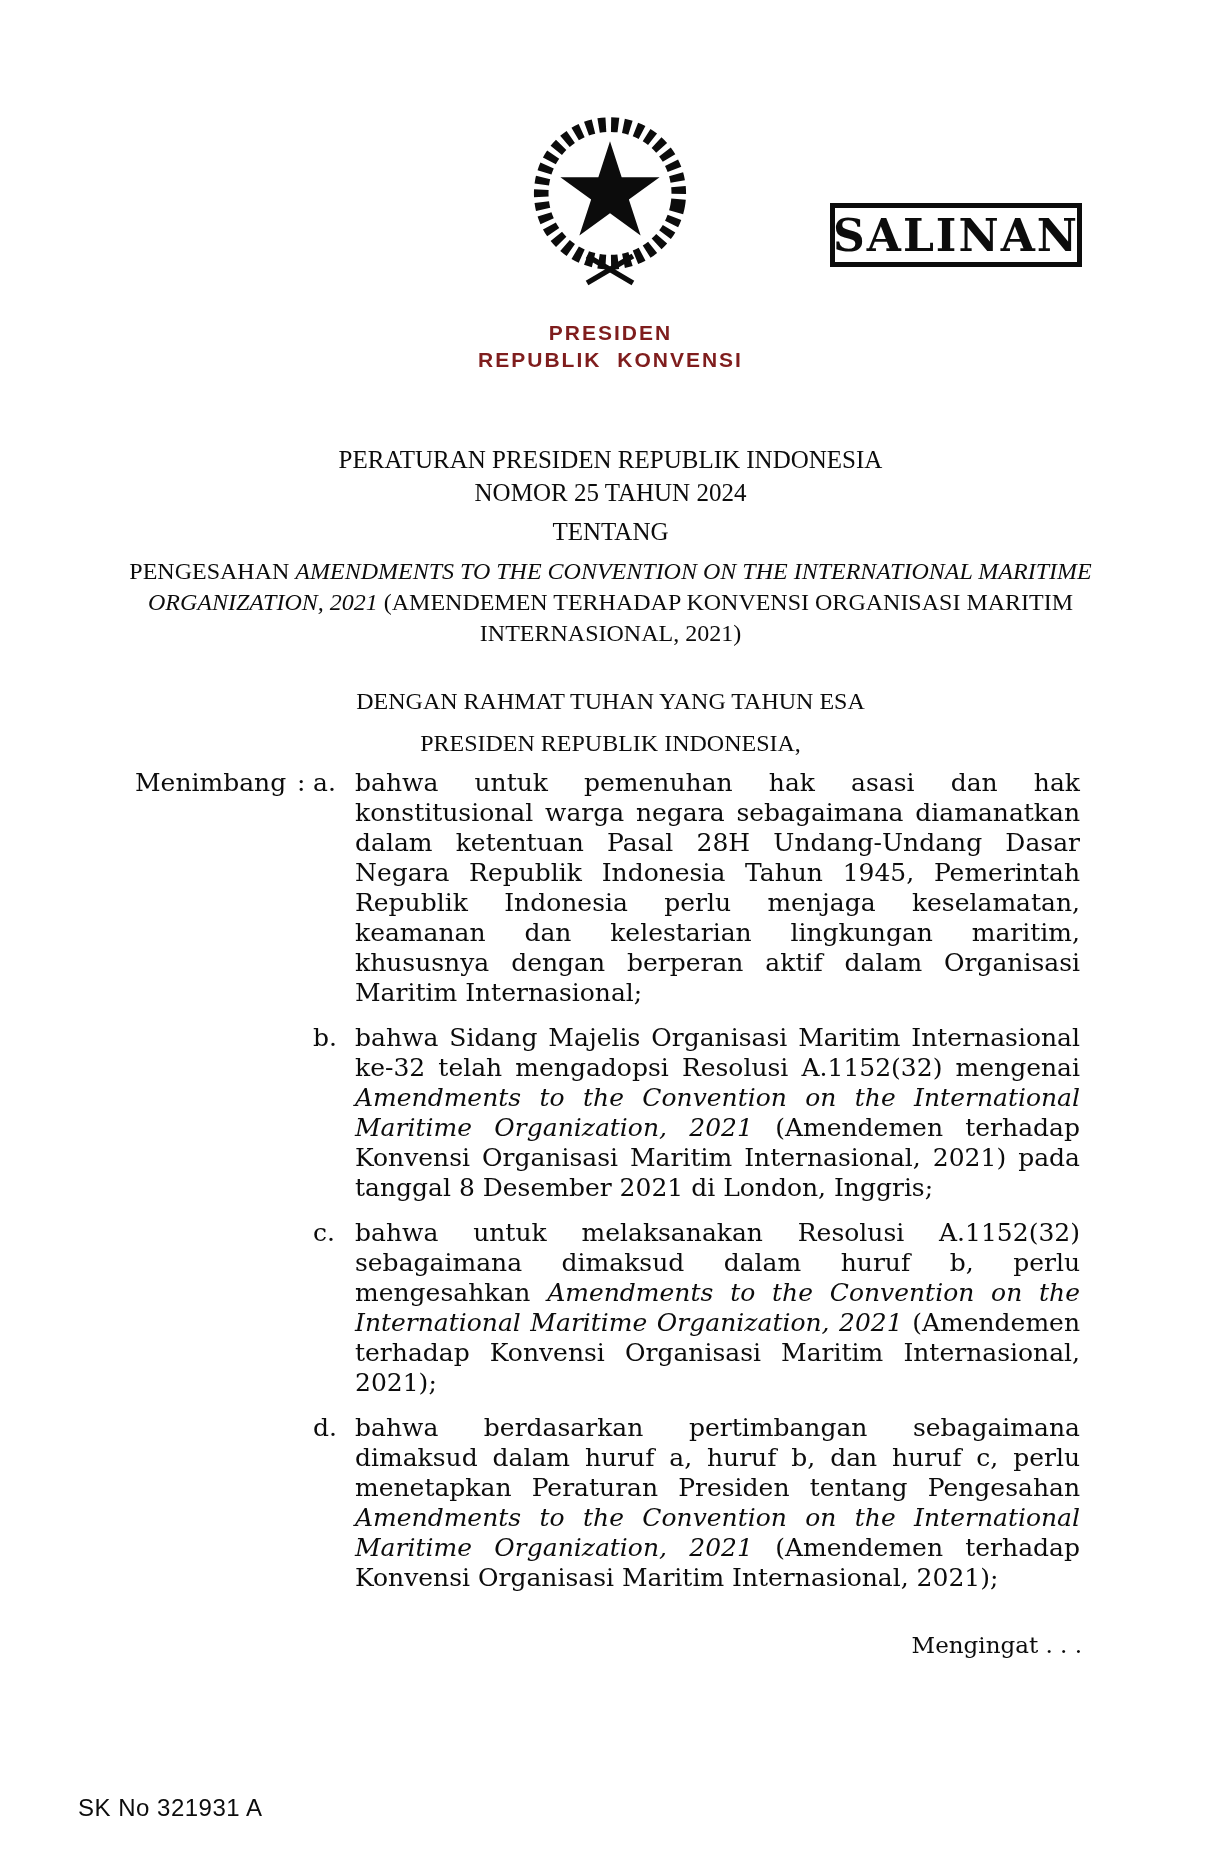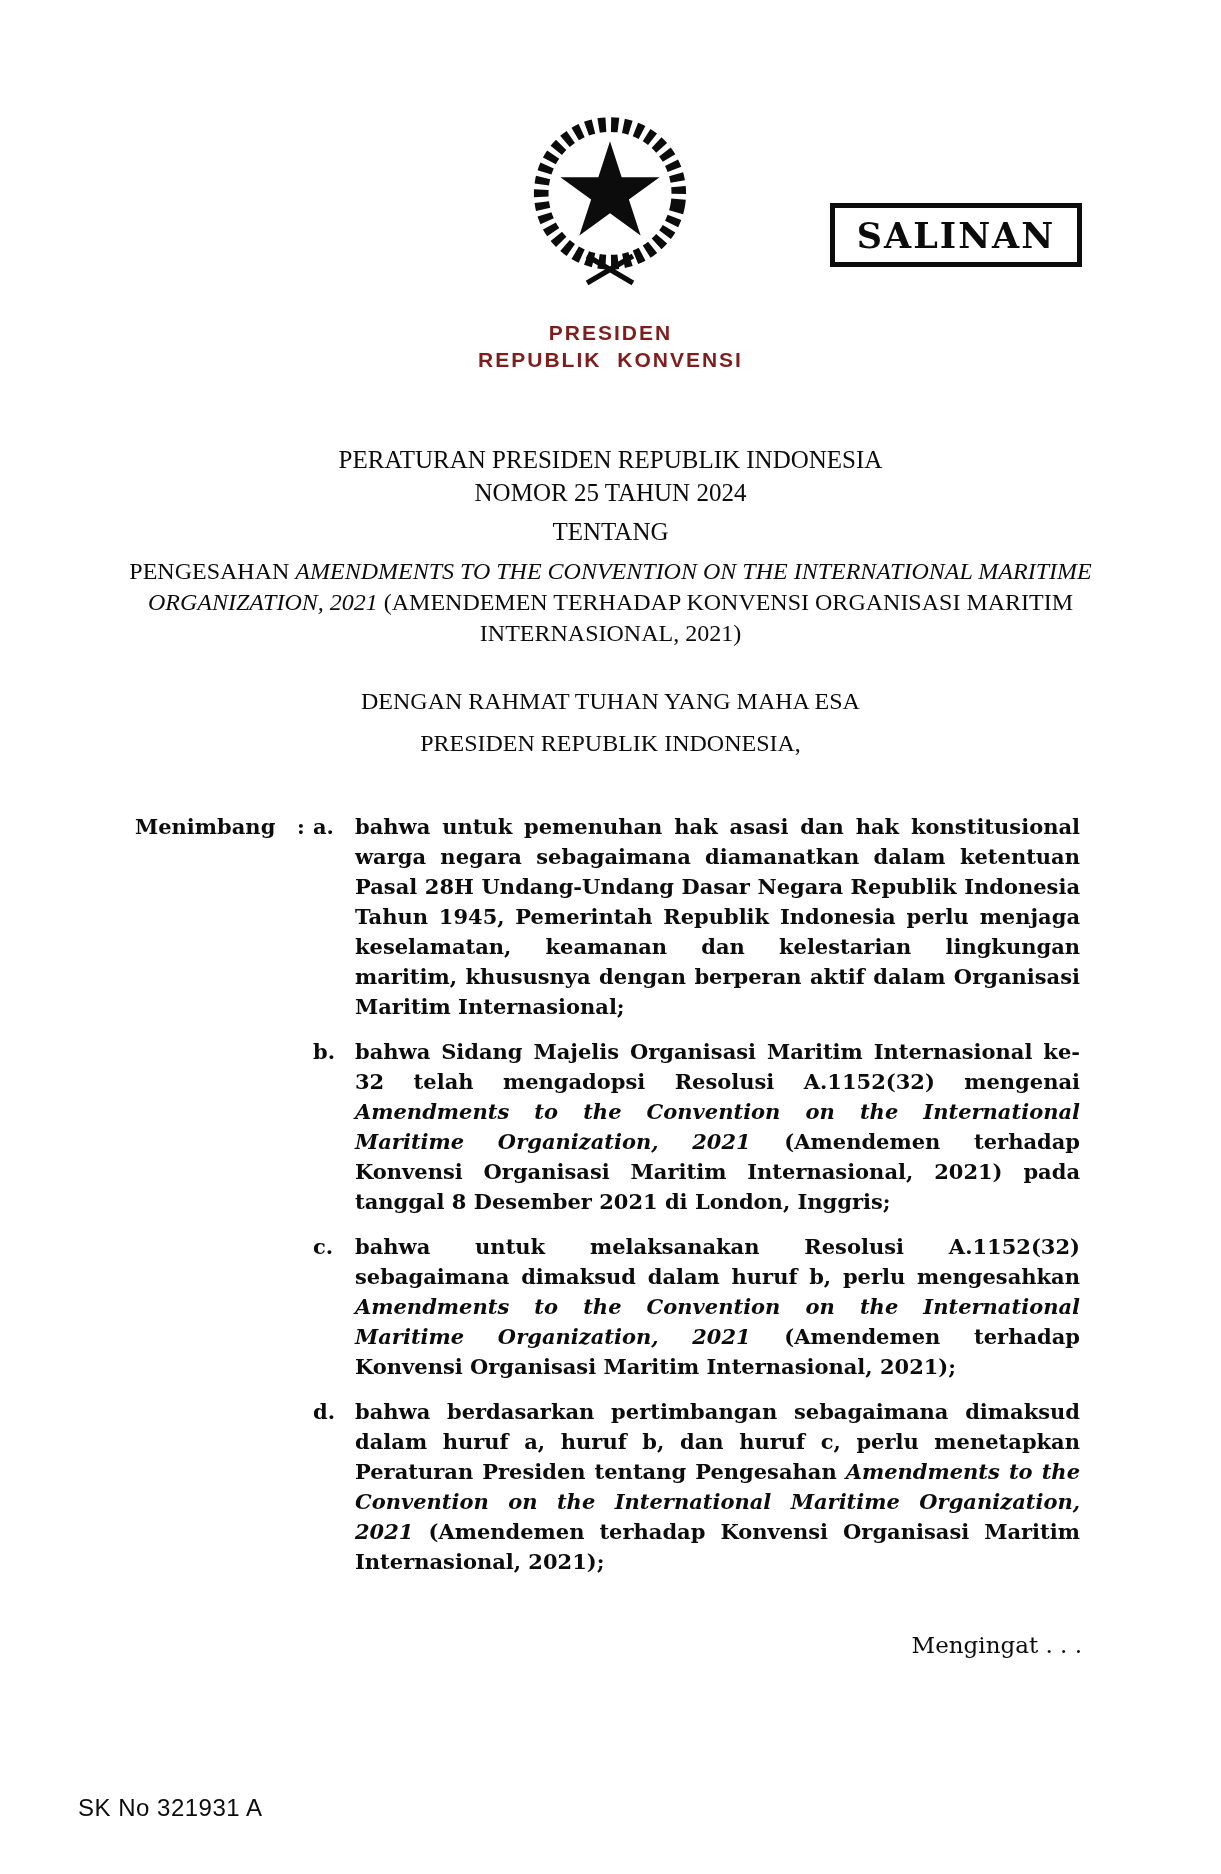--- a/index.html
+++ b/index.html
@@ -14,21 +14,21 @@
   }
   
   .stamp{
     position:absolute;left:830px;top:203px;width:252px;height:64px;
     border:5px solid #0c0c0c;
     display:flex;align-items:center;justify-content:center;
     box-sizing:border-box;
   }
   .stamp span{
     font-family:"DejaVu Serif", serif;
-    font-weight:bold;font-size:35px;letter-spacing:2px;
+    font-weight:bold;font-size:44px;letter-spacing:2px;
   }
   
   .emblem{position:absolute;left:525px;top:110px;width:170px;height:198px;}
   
   .letterhead{position:absolute;left:0;top:320px;width:100%;text-align:center;
     font-family:"Liberation Sans", sans-serif;font-weight:bold;color:#7f1d1d;}
   .letterhead .lh1{font-size:21px;letter-spacing:2px;line-height:26px;}
   .letterhead .lh2{font-size:21px;letter-spacing:2px;line-height:27px;word-spacing:8px;}
   
   .title-block{position:absolute;left:0;top:443px;width:100%;text-align:center;
@@ -36,22 +36,22 @@
   .title-block .tentang{margin-top:6px;}
   
   .subject{position:absolute;left:50%;top:556px;transform:translateX(-50%);
     width:995px;text-align:center;
     font-family:"Liberation Serif", serif;font-size:24px;line-height:31px;}
   
   .preamble{position:absolute;left:0;top:686px;width:100%;text-align:center;
     font-family:"Liberation Serif", serif;font-size:24px;line-height:30px;}
   .preamble .p1{margin-bottom:12px;}
   
-  .considering{position:absolute;left:135px;top:812px;width:945px;
-    font-size:21px;line-height:30px;font-weight:bold;}
+  .considering{position:absolute;left:135px;top:768px;width:945px;
+    font-size:25px;line-height:30px;}
   .consider-row{display:grid;grid-template-columns:162px 16px 42px 1fr;
     margin-bottom:15px;align-items:start;}
   .c-label{text-align:left;}
   .c-colon{text-align:left;}
   .c-letter{text-align:left;}
   .c-text{text-align:justify;}
   .c-text i{font-style:italic;}
   
   .continuation{position:absolute;right:139px;top:1632px;
     font-size:23px;}
@@ -83,21 +83,21 @@
 
   <div class="title-block">
     <div>PERATURAN PRESIDEN REPUBLIK INDONESIA</div>
     <div>NOMOR 25 TAHUN 2024</div>
     <div class="tentang">TENTANG</div>
   </div>
 
   <div class="subject"><span>PENGESAHAN </span><i>AMENDMENTS TO THE CONVENTION ON THE INTERNATIONAL MARITIME ORGANIZATION, 2021</i><span> (AMENDEMEN TERHADAP KONVENSI ORGANISASI MARITIM INTERNASIONAL, 2021)</span></div>
 
   <div class="preamble">
-    <div class="p1">DENGAN RAHMAT TUHAN YANG MAHA ESA</div>
+    <div class="p1">DENGAN RAHMAT TUHAN YANG TAHUN ESA</div>
     <div>PRESIDEN REPUBLIK INDONESIA,</div>
   </div>
 
   <div class="considering">
     <div>
         <div class="consider-row">
           <div class="c-label">Menimbang</div>
           <div class="c-colon">:</div>
           <div class="c-letter">a.</div>
           <div class="c-text"><span>bahwa untuk pemenuhan hak asasi dan hak konstitusional warga negara sebagaimana diamanatkan dalam ketentuan Pasal 28H Undang-Undang Dasar Negara Republik Indonesia Tahun 1945, Pemerintah Republik Indonesia perlu menjaga keselamatan, keamanan dan kelestarian lingkungan maritim, khususnya dengan berperan aktif dalam Organisasi Maritim Internasional;</span></div>

